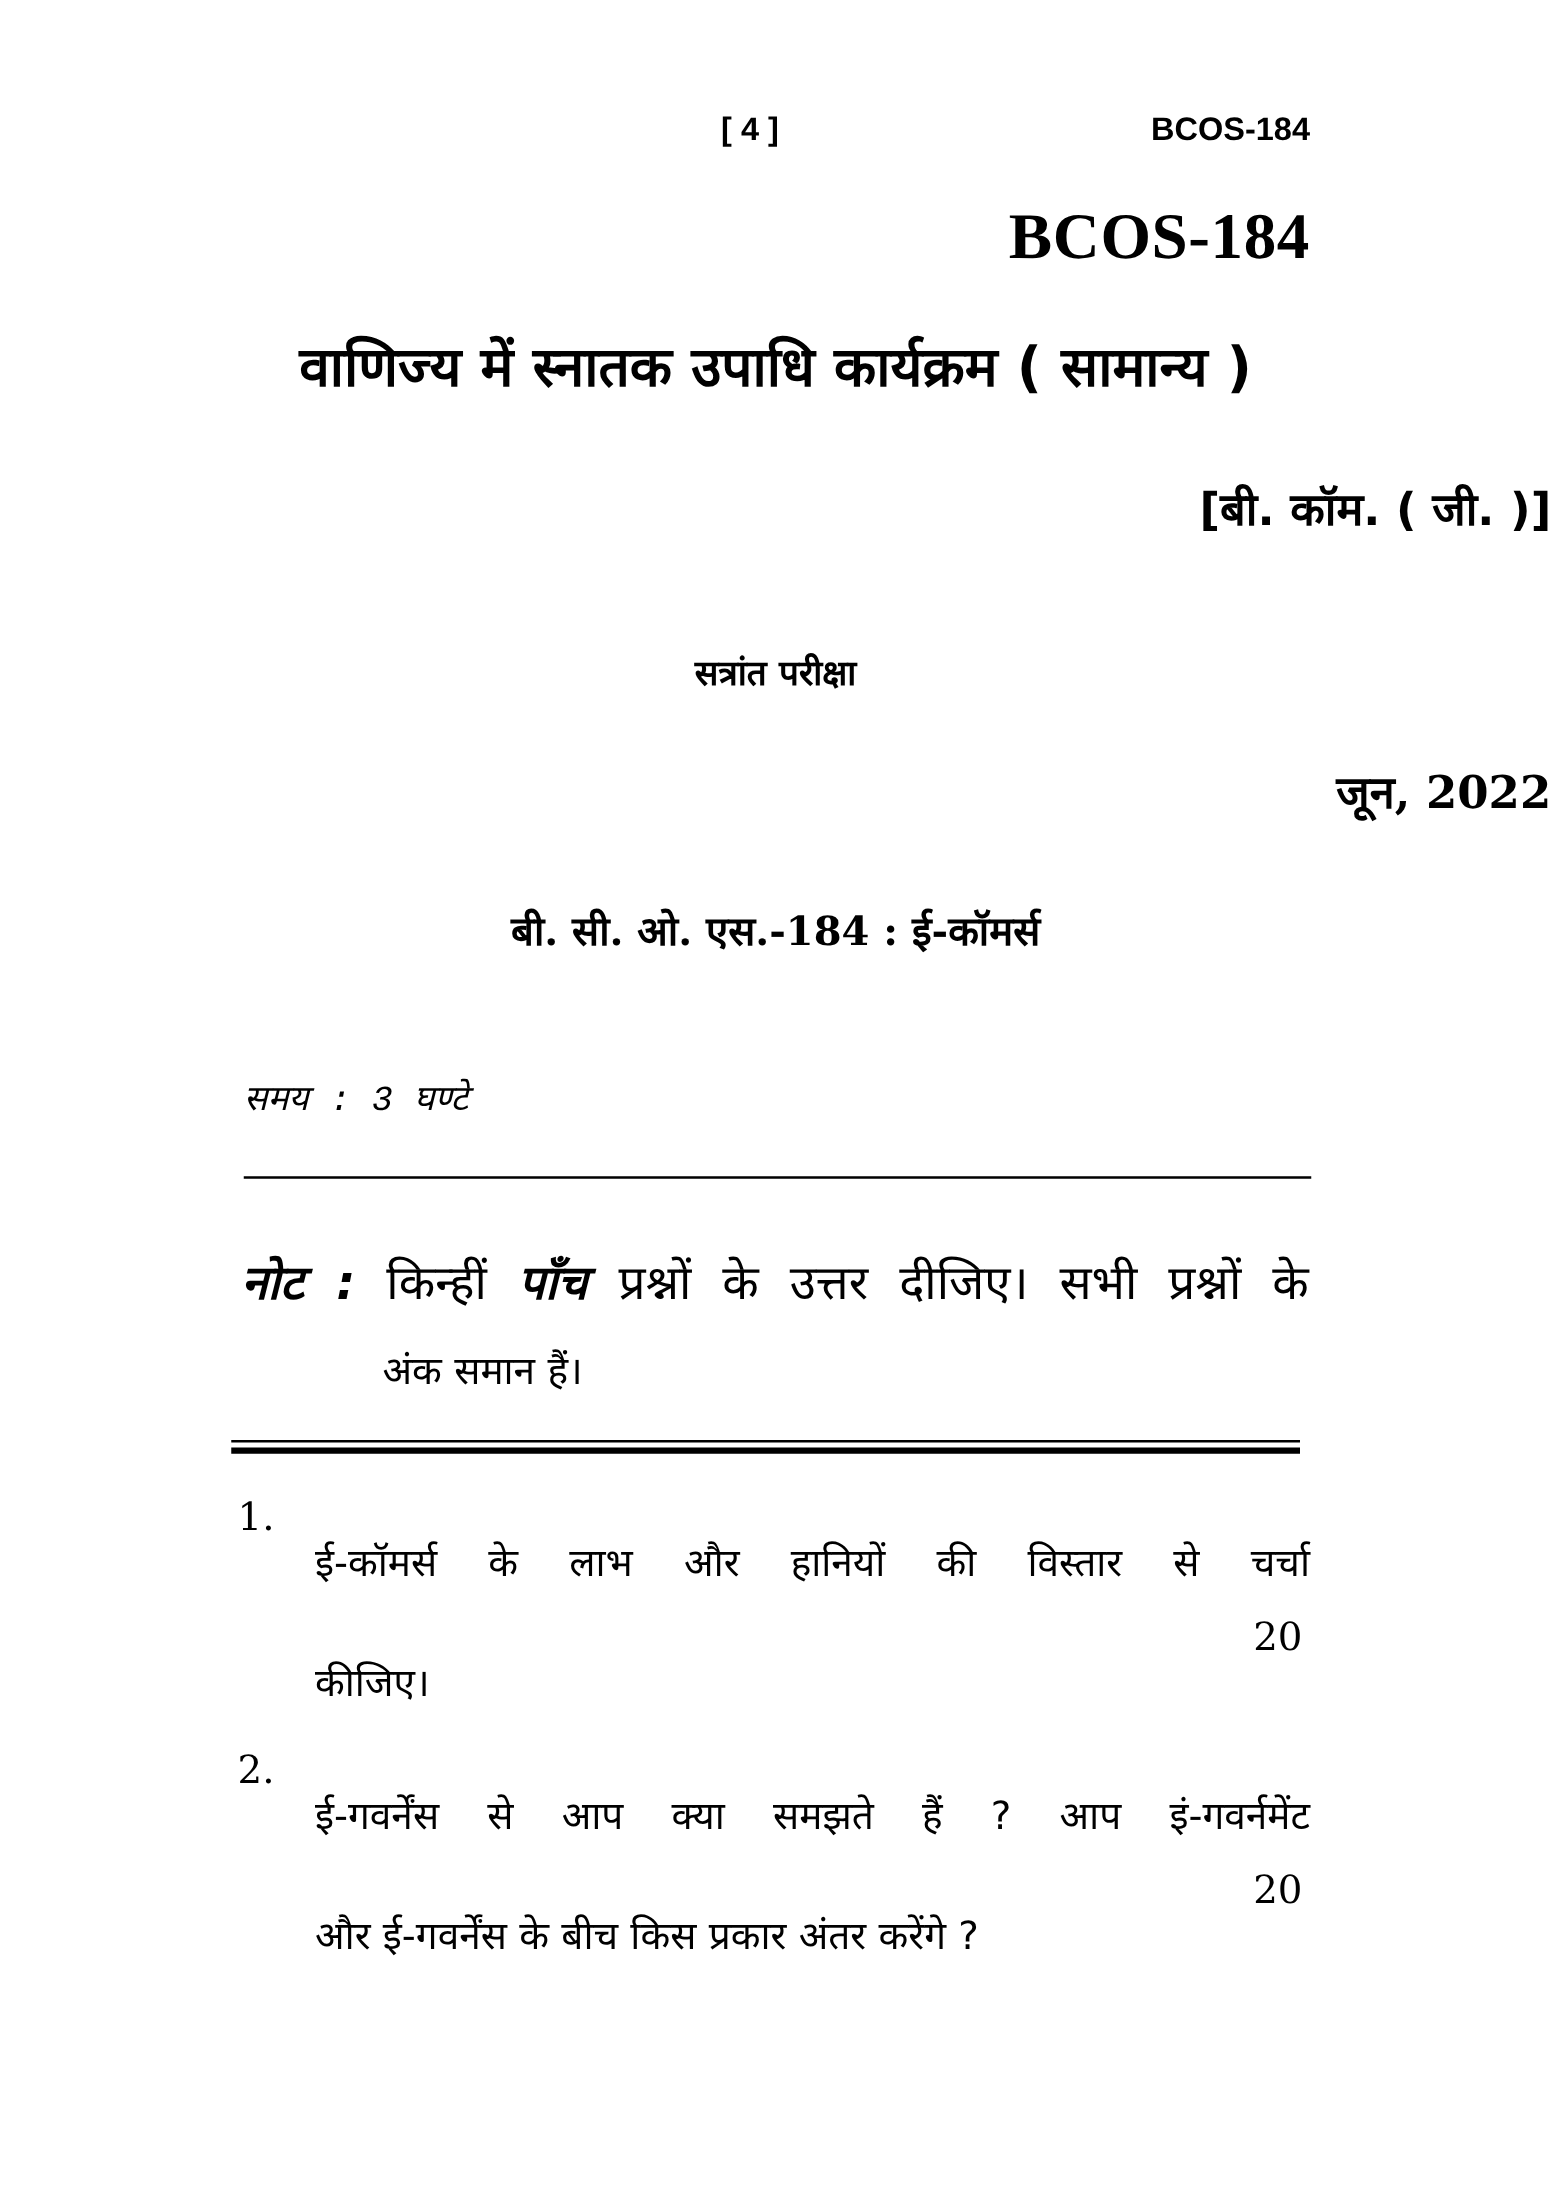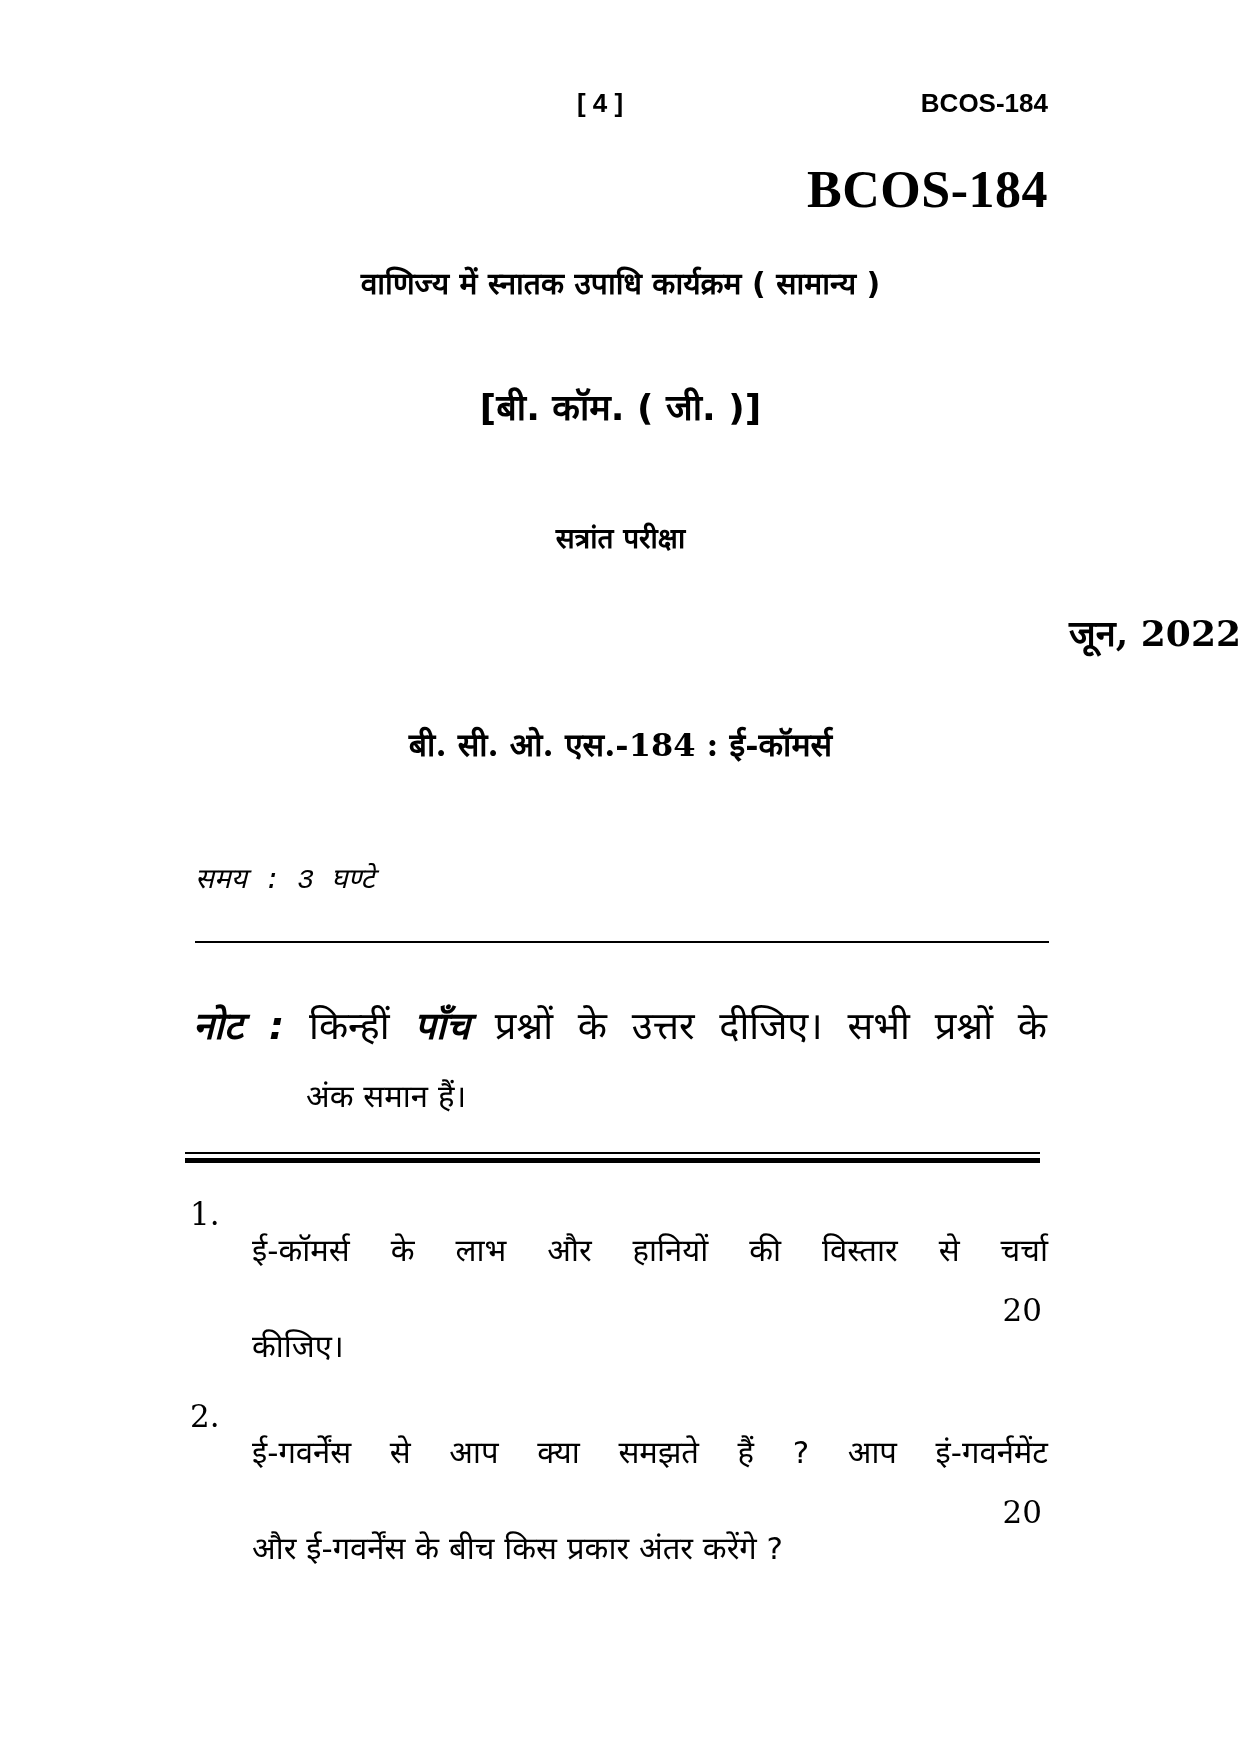--- a/index.html
+++ b/index.html
@@ -37,22 +37,22 @@
       font-weight: bold;
       font-size: 52px;
       letter-spacing: 0.5px;
     }
     .center-line {
       left: 0; width: 1241px;
       text-align: center;
       font-weight: bold;
       font-family: "DejaVu Sans", "Liberation Sans", sans-serif;
     }
-    .programme { top: 262px; font-size: 30px; }
-    .degree    { top: 382px; font-size: 36px; }
+    .programme { top: 262px; font-size: 44px; }
+    .degree    { top: 382px; font-size: 36px; text-align: right; }
     .exam      { top: 518px; font-size: 28px; }
     .session   { top: 608px; font-size: 36px; font-family: "DejaVu Serif", "Liberation Serif", serif; text-align: right; }
     .course    { top: 722px; font-size: 32px; font-family: "DejaVu Serif", "Liberation Serif", serif; }
 
     .meta-row {
       left: 195px; width: 852px; top: 858px;
       display: flex;
       justify-content: space-between;
       font-style: italic;
       font-size: 28px;

